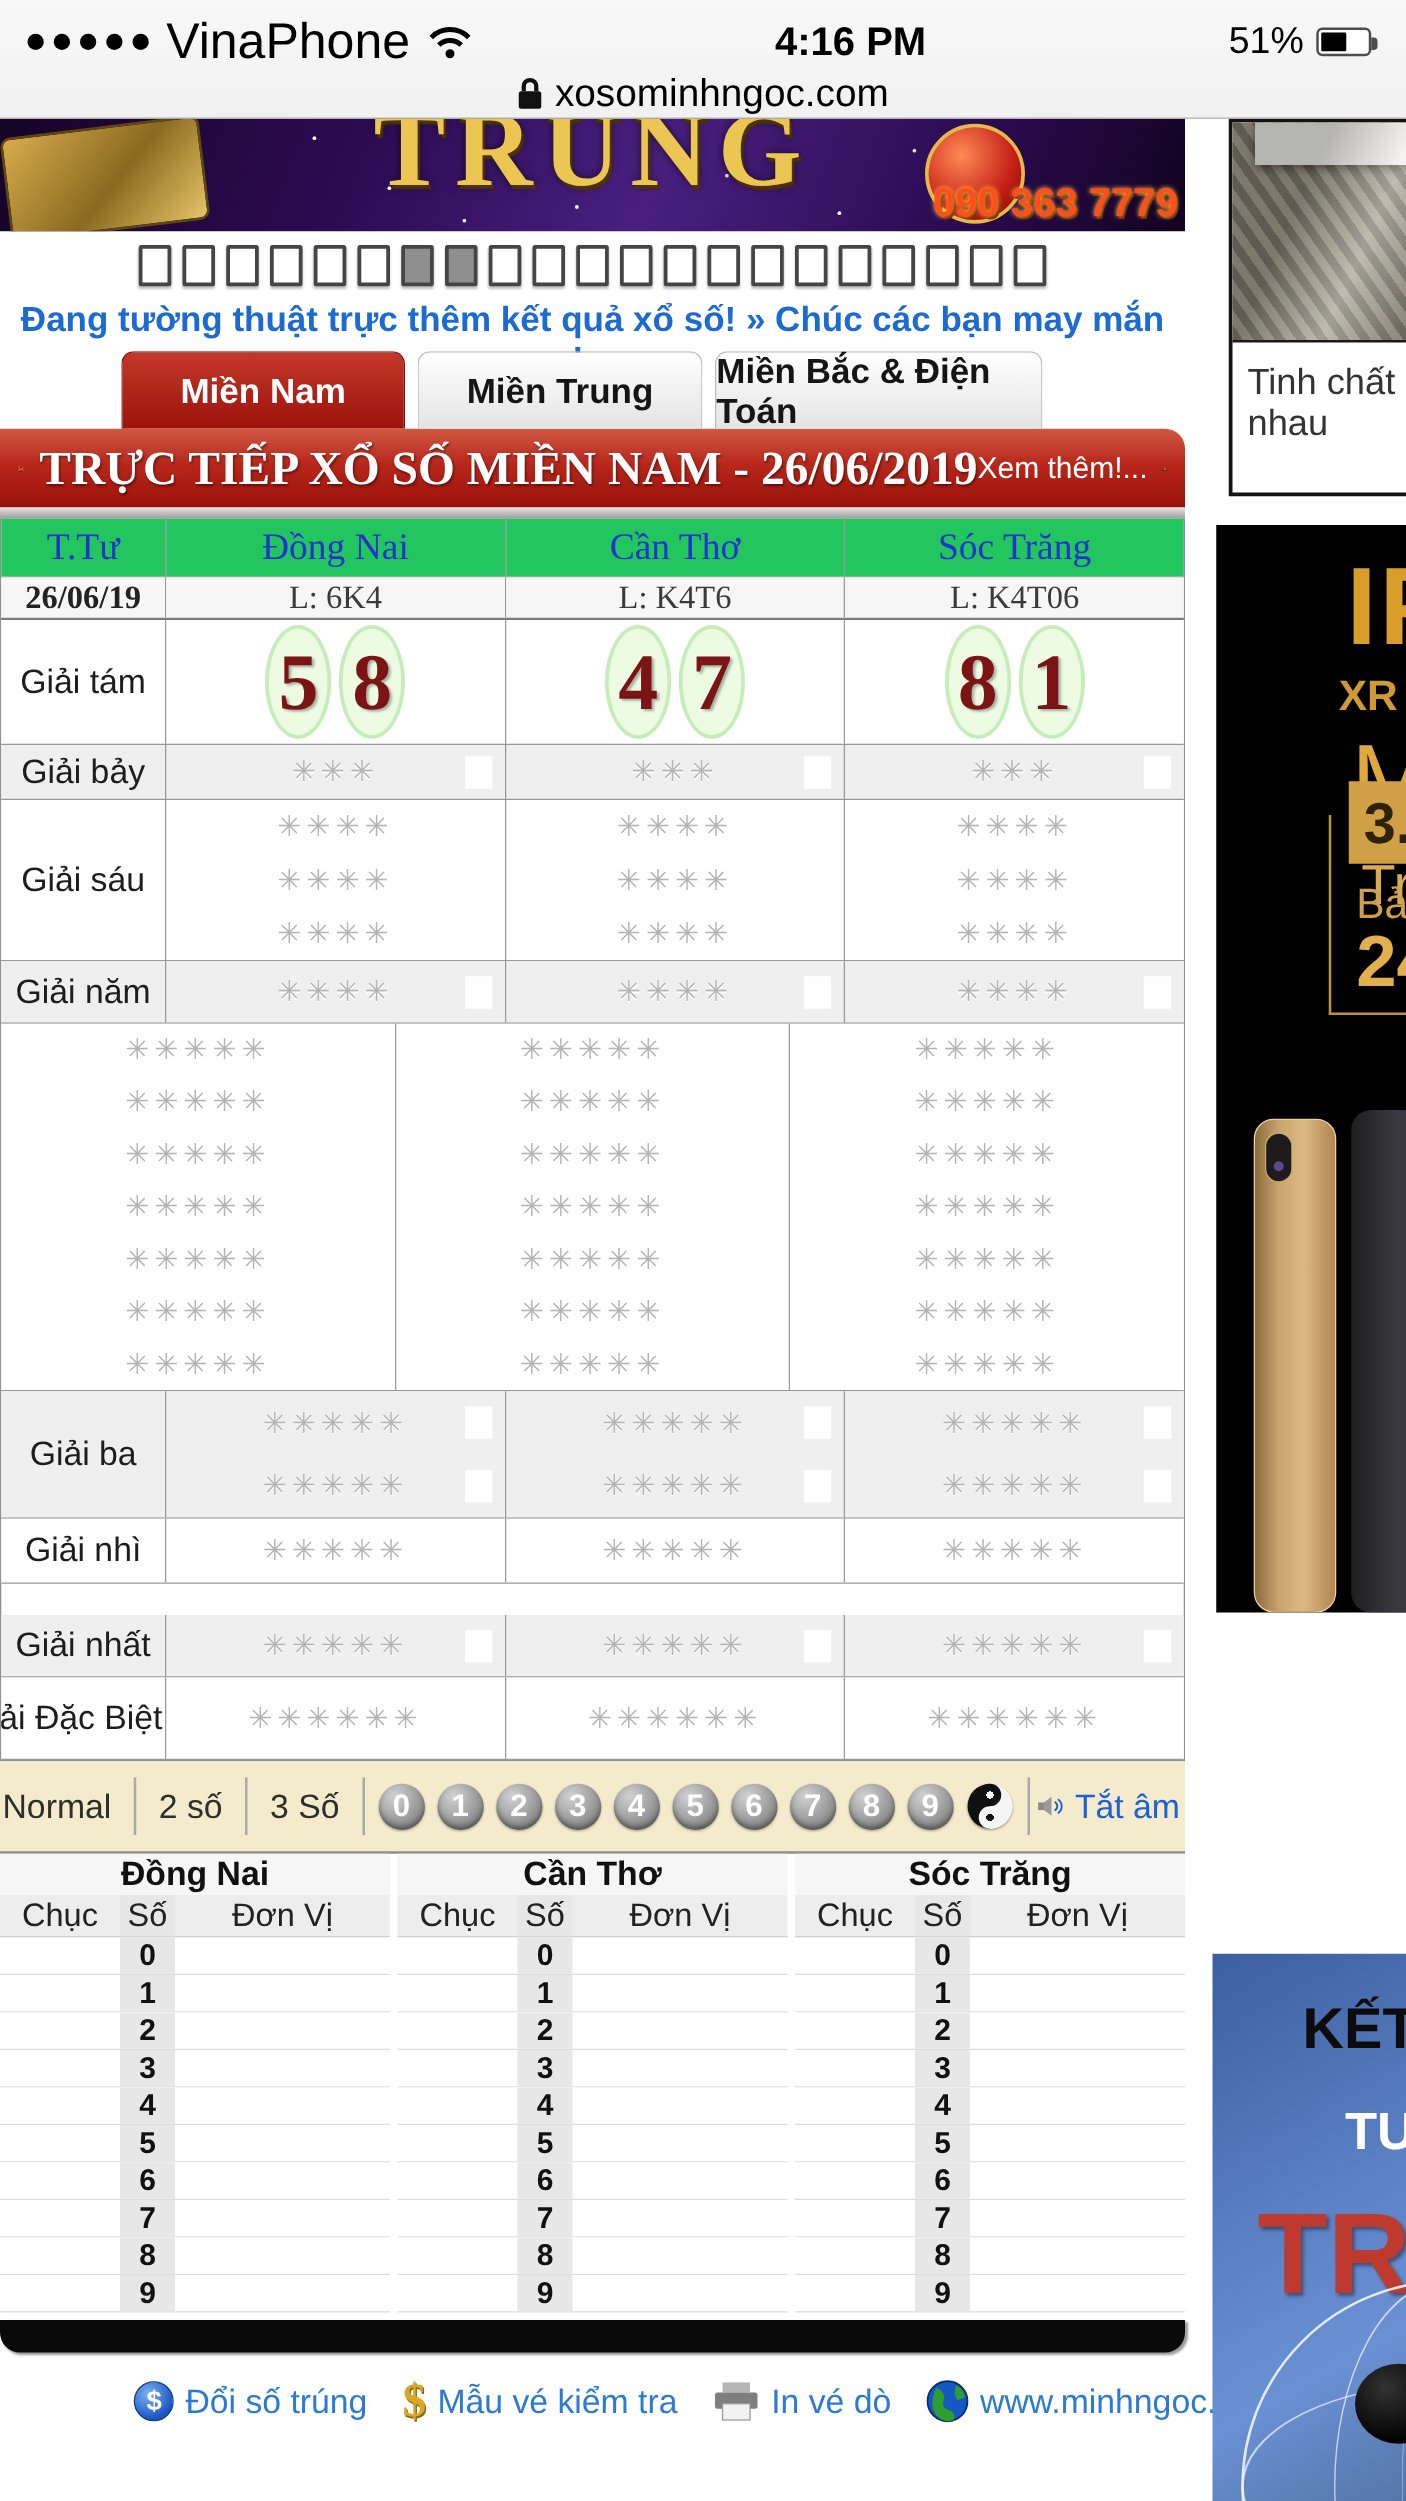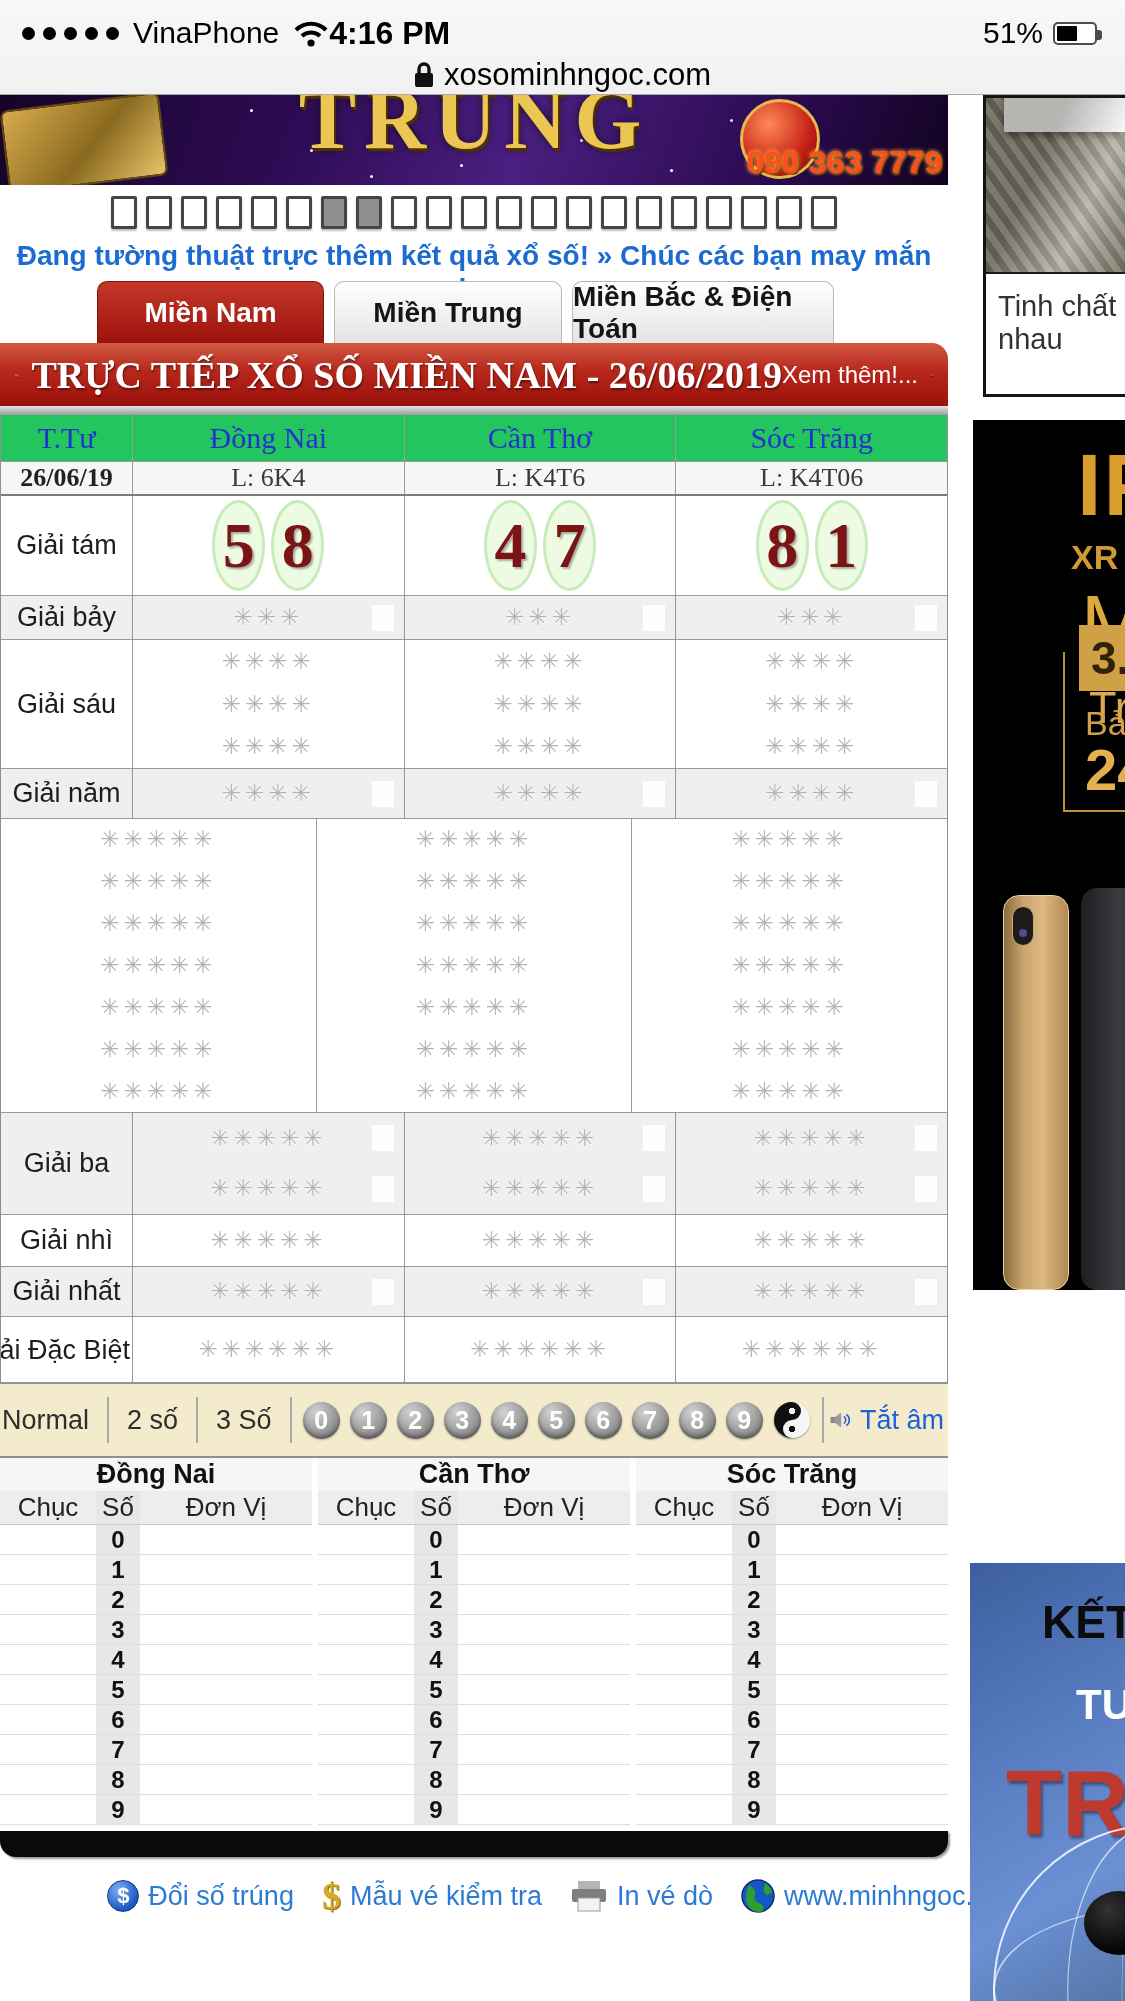--- a/index.html
+++ b/index.html
@@ -3,22 +3,22 @@
 <meta charset="utf-8">
 <style>
   *{margin:0;padding:0;box-sizing:border-box;font-family:"Liberation Sans",sans-serif;}
   html,body{width:1125px;height:2001px;background:#fff;overflow:hidden;position:relative;}
 
   
   .statusbar{position:absolute;top:0;left:0;width:1125px;height:95px;background:linear-gradient(#f8f8f8,#f1f1f2);border-bottom:1px solid #a9a9ab;z-index:30;}
   .sb-row1{height:56px;display:flex;align-items:center;padding:10px 28px 0 22px;}
   .sb-left{display:flex;align-items:center;gap:6px;}
   .dot{width:13px;height:13px;border-radius:50%;background:#000;display:inline-block;margin-right:2px;}
-  .carrier{font-size:30px;color:#000;margin:0 8px 0 6px;}
-  .sb-center{flex:1;text-align:left;font-size:32px;font-weight:bold;color:#000;}
+  .carrier{font-size:40px;color:#000;margin:0 8px 0 6px;}
+  .sb-center{flex:1;text-align:center;font-size:32px;font-weight:bold;color:#000;}
   .sb-right{display:flex;align-items:center;gap:10px;}
   .pct{font-size:30px;color:#000;}
   .batt{width:44px;height:23px;border:2px solid #4d4d4d;border-radius:5px;position:relative;background:#fff;}
   .batt-fill{position:absolute;left:2px;top:2px;bottom:2px;width:50%;background:#000;border-radius:1px;}
   .batt-nub{position:absolute;right:-7px;top:6px;width:5px;height:10px;background:#4d4d4d;border-radius:0 3px 3px 0;}
   .sb-row2{height:38px;display:flex;align-items:center;justify-content:center;gap:10px;font-size:31px;color:#000;}
 
   
   .main{position:absolute;left:0;top:95px;width:948px;}
 
@@ -59,21 +59,21 @@
   .valcol{flex:1;border-right:1px solid #999;}
   .valcol:last-child{border-right:none;}
   .res-head .cell{background:#22c55e;color:#2334cd;font-family:"Liberation Serif",serif;font-weight:normal;font-size:30px;height:46px;}
   .res-date .cell{background:#f6f6f6;font-family:"Liberation Serif",serif;font-size:26px;color:#3a3a3a;height:32px;}
   .res-date{border-bottom:2px solid #7c7c7c;}
   .res-date .lblcol{font-weight:bold;color:#222;}
 
   .prize-row{display:flex;border-bottom:1px solid #999;background:#fff;}
   .prize-row.zebra{background:#efefef;}
   .pr0{height:100px;}.pr1{height:44px;}.pr2{height:129px;}.pr3{height:50px;}
-  .pr4{height:294px;}.pr5{height:102px;}.pr6{height:52px;}.pr7{height:50px;}.pr8{height:66px;}
+  .pr4{height:294px;}.pr5{height:102px;}.pr6{height:52px;}.pr7{height:50px;margin-top:25px;}.pr8{height:66px;}
   .p-label{width:132px;flex:none;border-right:1px solid #999;display:flex;align-items:center;justify-content:center;font-size:27px;color:#1d1d1d;position:relative;overflow:hidden;white-space:nowrap;}
   .p-label.special span{position:absolute;right:2px;top:50%;transform:translateY(-50%);}
   .p-cell{flex:1;border-right:1px solid #999;display:flex;flex-direction:column;justify-content:space-evenly;align-items:stretch;position:relative;}
   .p-cell:last-child{border-right:none;}
   .p-cell.won{flex-direction:row;justify-content:center;align-items:center;gap:6px;}
   .oval-digit{display:inline-flex;align-items:center;justify-content:center;width:53px;height:91px;border-radius:50%;background:#edfbe3;border:3px solid #c6ecba;font-family:"Liberation Serif",serif;font-weight:bold;font-size:64px;color:#7c1416;text-shadow:2px 2px 2px rgba(0,0,0,.3);}
   .ph-line{position:relative;flex:1;min-height:40px;display:flex;align-items:center;justify-content:center;}
   .ph{color:#b4b4b4;font-size:23px;letter-spacing:4px;text-shadow:0 1px 0 #fff;}
   .mini-sq{position:absolute;right:10px;top:50%;transform:translateY(-50%);width:22px;height:26px;background:rgba(255,255,255,.92);}
 

